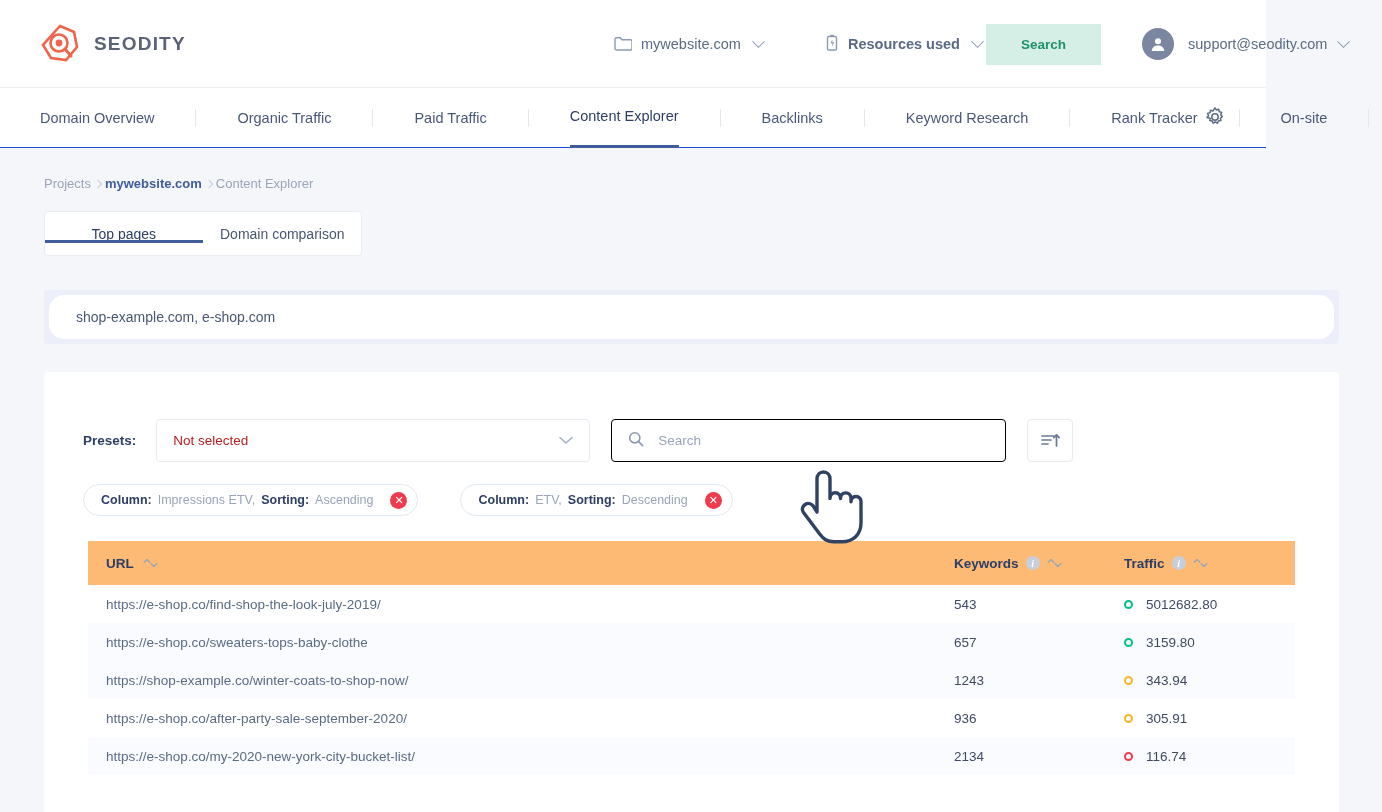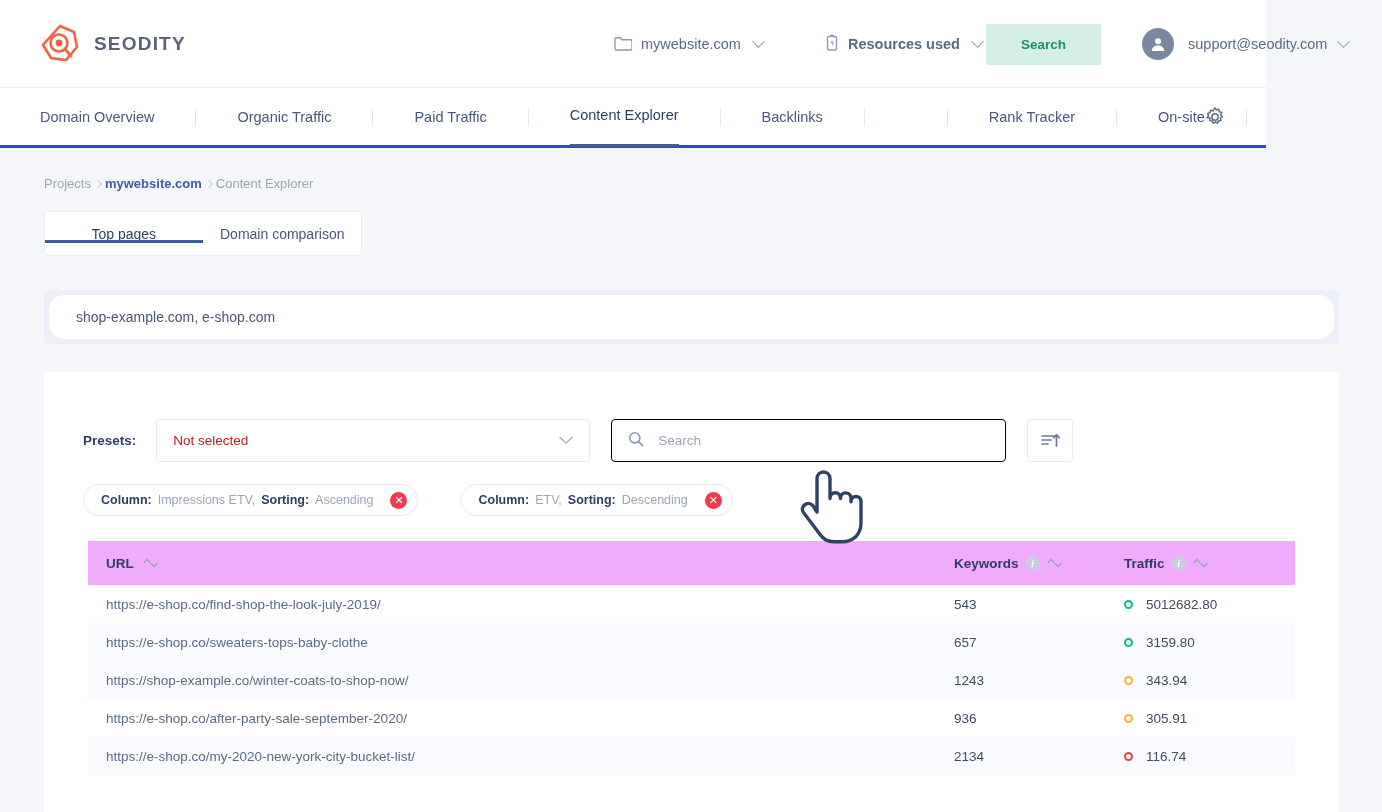--- a/index.html
+++ b/index.html
@@ -51,21 +51,21 @@
     width: 32px; height: 32px; border-radius: 50%;
     background: #7b86a0; display: flex; align-items: center;
     justify-content: center; color: #fff; font-size: 16px;
   }
   .user-email { margin-left: 14px; font-size: 14.5px; color: #5a6b85; }
 
   
   .nav {
     height: 60px; background: #ffffff;
     display: flex; align-items: center;
-    border-bottom: 3px solid #1d4ed8; position: relative;
+    border-bottom: 1px solid #1d4ed8; position: relative;
   }
   .nav-list { display: flex; align-items: center; height: 60px; }
   .nav-item {
     font-size: 14.5px; color: #49577a; cursor: pointer;
     height: 60px; display: flex; align-items: center;
     padding: 0 0px; position: relative; white-space: nowrap;
   }
   .nav-item.active { color: #2c3e63; border-bottom: 3px solid #3f5c9b; }
   .nav-sep { width: 1px; height: 18px; background: #e2e7f0; margin: 0 0px; }
   .nav-gear { position: absolute; right: 40px; top: 18px; cursor: pointer; }
@@ -156,21 +156,21 @@
     width: 17px; height: 17px; border-radius: 50%;
     background: #ef3b4e; color: #fff; font-size: 11px;
     display: flex; align-items: center; justify-content: center;
     margin-left: 11px; cursor: pointer; line-height: 1;
     font-family: "Liberation Sans", sans-serif;
   }
 
   
   .table { margin: 25px 0 0 44px; width: 1207px; }
   .thead {
-    height: 44px; background: #f0abfc; display: flex; align-items: center;
+    height: 44px; background: #fdba74; display: flex; align-items: center;
     font-size: 13.5px; font-weight: bold; color: #2c3e63; justify-content: center;
   }
   .th-url { width: 866px; padding-left: 18px; display: flex; align-items: center; gap: 9px; }
   .th-kw  { width: 170px; display: flex; align-items: center; gap: 7px; }
   .th-tr  { width: 171px; display: flex; align-items: center; gap: 7px; }
   .info-i {
     width: 14px; height: 14px; border-radius: 50%; background: #c7cfdd;
     color: #fff; font-size: 10px; font-style: italic; font-weight: bold;
     display: flex; align-items: center; justify-content: center;
     cursor: pointer; font-family: "Liberation Serif", serif;
@@ -265,20 +265,23 @@
         </div>
         <div class="nav-sep" style="margin: 0px 41px;"></div>
         <div class="nav-item active">
           <span>Content Explorer</span>
         </div>
         <div class="nav-sep" style="margin: 0px 41px;"></div>
         <div class="nav-item">
           <span>Backlinks</span>
         </div>
         <div class="nav-sep" style="margin: 0px 41px;"></div>
+        <div class="nav-item">
+          <span>Keyword Research</span>
+        </div>
         <div class="nav-sep" style="margin: 0px 41px;"></div>
         <div class="nav-item">
           <span>Rank Tracker</span>
         </div>
         <div class="nav-sep" style="margin: 0px 41px;"></div>
         <div class="nav-item">
           <span>On-site</span>
         </div>
         <div class="nav-sep" style="margin: 0px 41px;"></div>
       </div>

